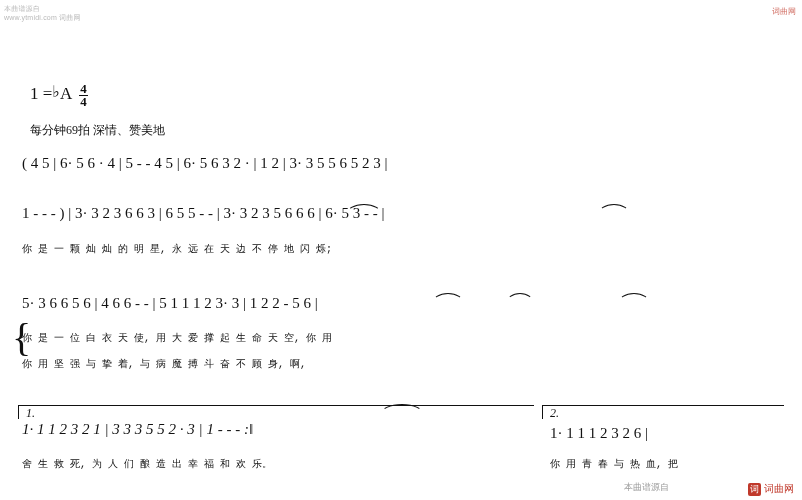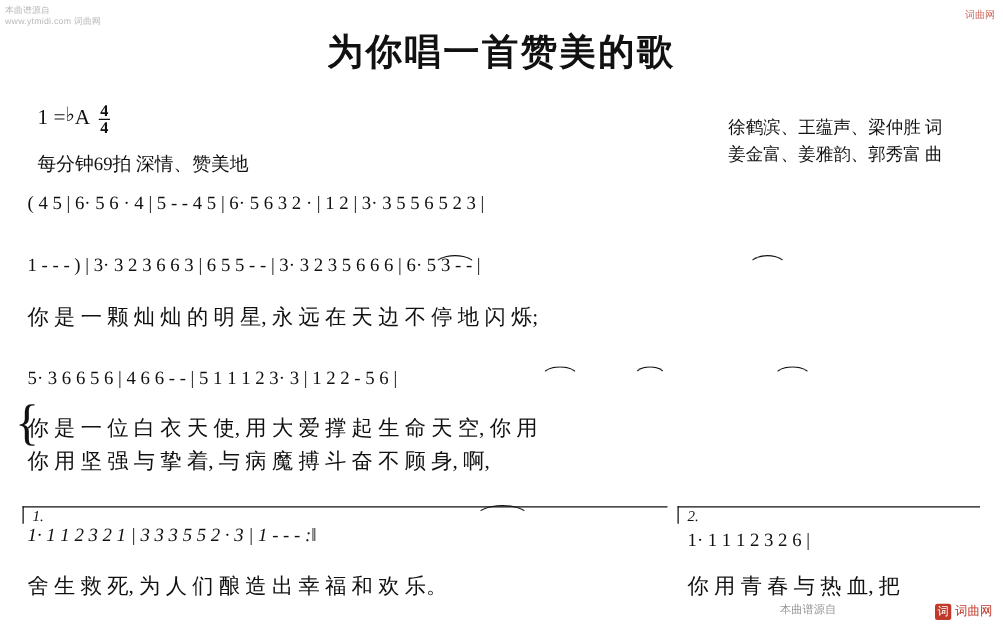--- a/index.html
+++ b/index.html
@@ -109,21 +109,21 @@
     font-size: 13px;
     text-align: center;
     font-weight: bold;
   }
   .meter span { display: block; }
   .meter .num { border-bottom: 1.6px solid #111; padding: 0 1px; }
   .tempo {
     position: absolute;
     left: 30px;
     top: 122px;
-    font-size: 15px;
+    font-size: 12px;
     font-family: "Liberation Serif", serif;
   }
   .credits {
     position: absolute;
     right: 48px;
     top: 92px;
     font-size: 14px;
     line-height: 1.55;
     text-align: right;
     font-family: "Liberation Serif", serif;
@@ -141,23 +141,23 @@
     right: 18px;
     font-size: 15px;
     letter-spacing: 0px;
     white-space: nowrap;
     font-family: "Liberation Serif", serif;
   }
   .lyric {
     position: absolute;
     left: 22px;
     right: 18px;
-    font-size: 17px;
+    font-size: 10px;
     white-space: nowrap;
-    font-family: Liberation Serif, serif;
+    font-family: Liberation Mono, monospace;
   }
 
   
   .hline {
     position: absolute;
     height: 1.4px;
     background: #111;
   }
   .vline {
     position: absolute;
@@ -194,38 +194,33 @@
     <div>本曲谱源自</div>
     <div>www.ytmidi.com 词曲网</div>
   </div>
   <div class="wm-topright">词曲网</div>
   <div class="wm-bottomleft">本曲谱源自</div>
   <div class="wm-logo">
     <span class="badge">词</span>
     <span class="txt">词曲网</span>
   </div>
 
-  <div class="title">为你唱一首赞美的歌</div>
 
   <div class="keysig">
     <span>1 =</span>
     <span class="flat">♭</span>
     <span>A</span>
     <span class="meter">
       <span class="num">4</span>
       <span class="den">4</span>
     </span>
   </div>
 
   <div class="tempo">每分钟69拍 深情、赞美地</div>
 
-  <div class="credits">
-    <div>徐鹤滨、王蕴声、梁仲胜  词</div>
-    <div>姜金富、姜雅韵、郭秀富  曲</div>
-  </div>
 
   <div class="system" style="top:155px;">
     <div class="notes">( 4 5 | 6·  5 6 ·  4 | 5 - - 4 5 | 6· 5 6 3 2 ·  | 1 2 | 3· 3 5 5 6 5 2 3 |</div>
   </div>
 
   <div class="system" style="top:205px;">
     <div class="notes">1 - - - ) | 3· 3 2 3 6 6   3 | 6 5 5 - - | 3· 3 2 3 5   6 6 6 | 6· 5 3 - - |</div>
     <div class="lyric" style="top:37px;">你 是 一 颗 灿 灿  的  明 星,            永 远 在 天 边  不 停 地  闪   烁;</div>
   </div>
   <div class="slur" style="left:346px; top:204px; width:34px;"></div>

